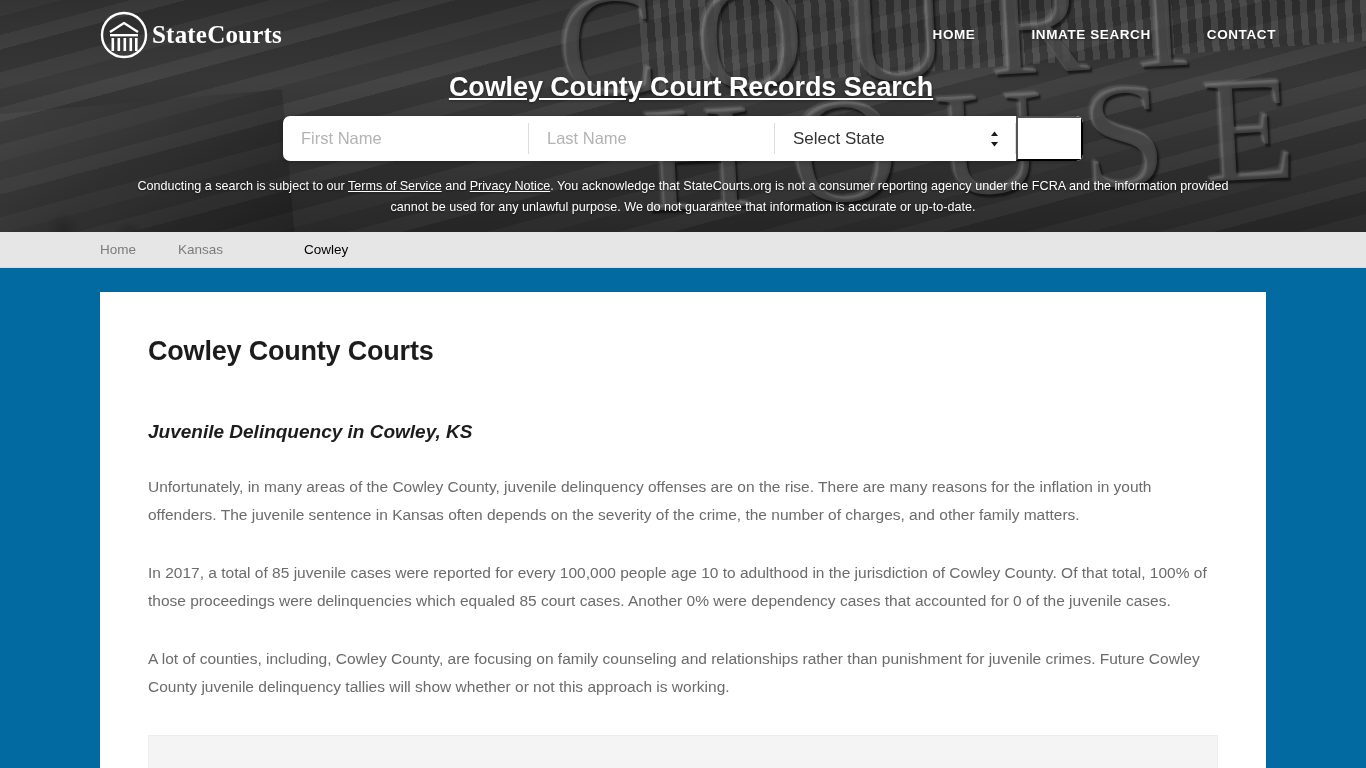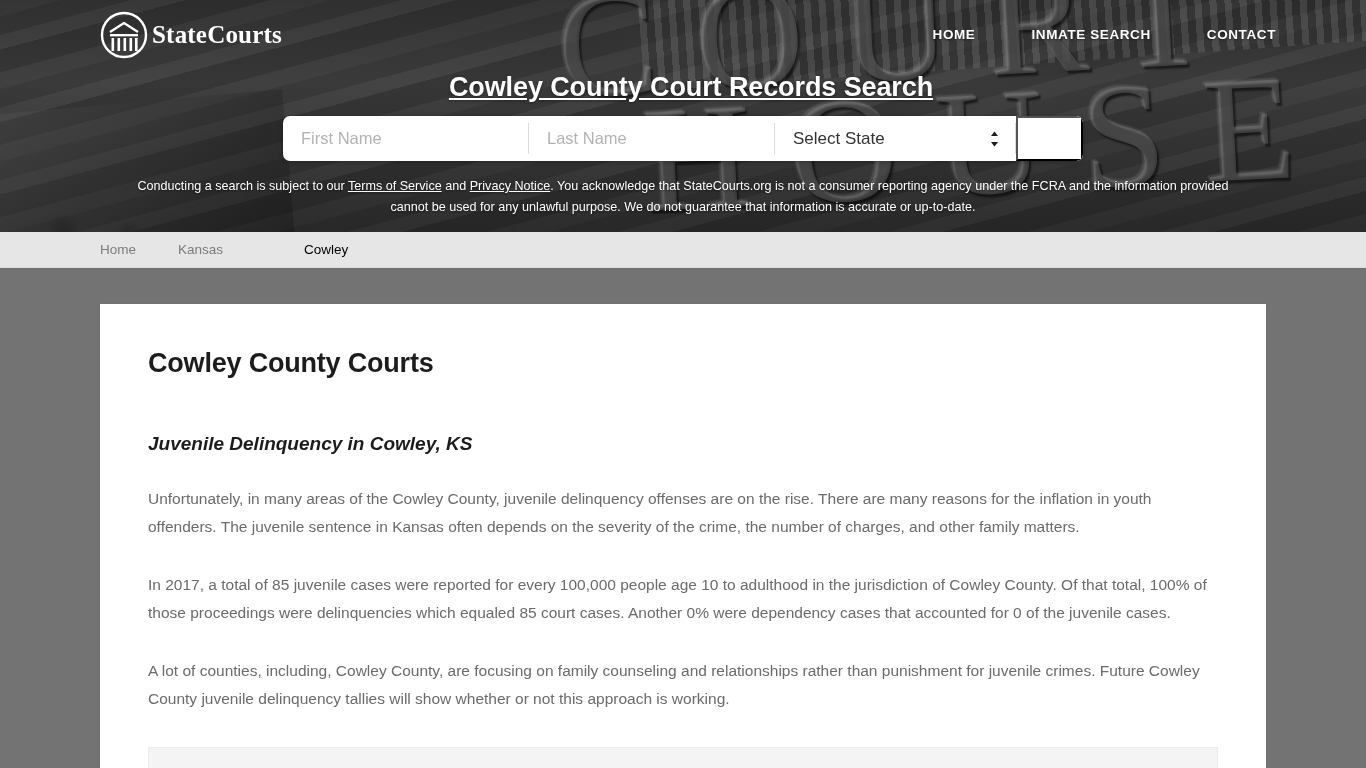--- a/index.html
+++ b/index.html
@@ -212,22 +212,22 @@
     color: #7b7b7b;
     text-decoration: none;
     margin-right: 42px;
   }
   .crumbbar .crumb-active { color: #000000; margin-left: 39px; }
 
   
   .page {
     width: 1366px;
     height: 500px;
-    background: #737373;
-    padding-top: 36px;
+    background: #0369a1;
+    padding-top: 24px;
   }
   .card {
     margin: 0 auto;
     width: 1166px;
     background: #ffffff;
     min-height: 480px;
     padding: 44px 48px 0 48px;
     box-shadow: 0 0 2px rgba(0,0,0,0.06);
   }
   .h1 {

